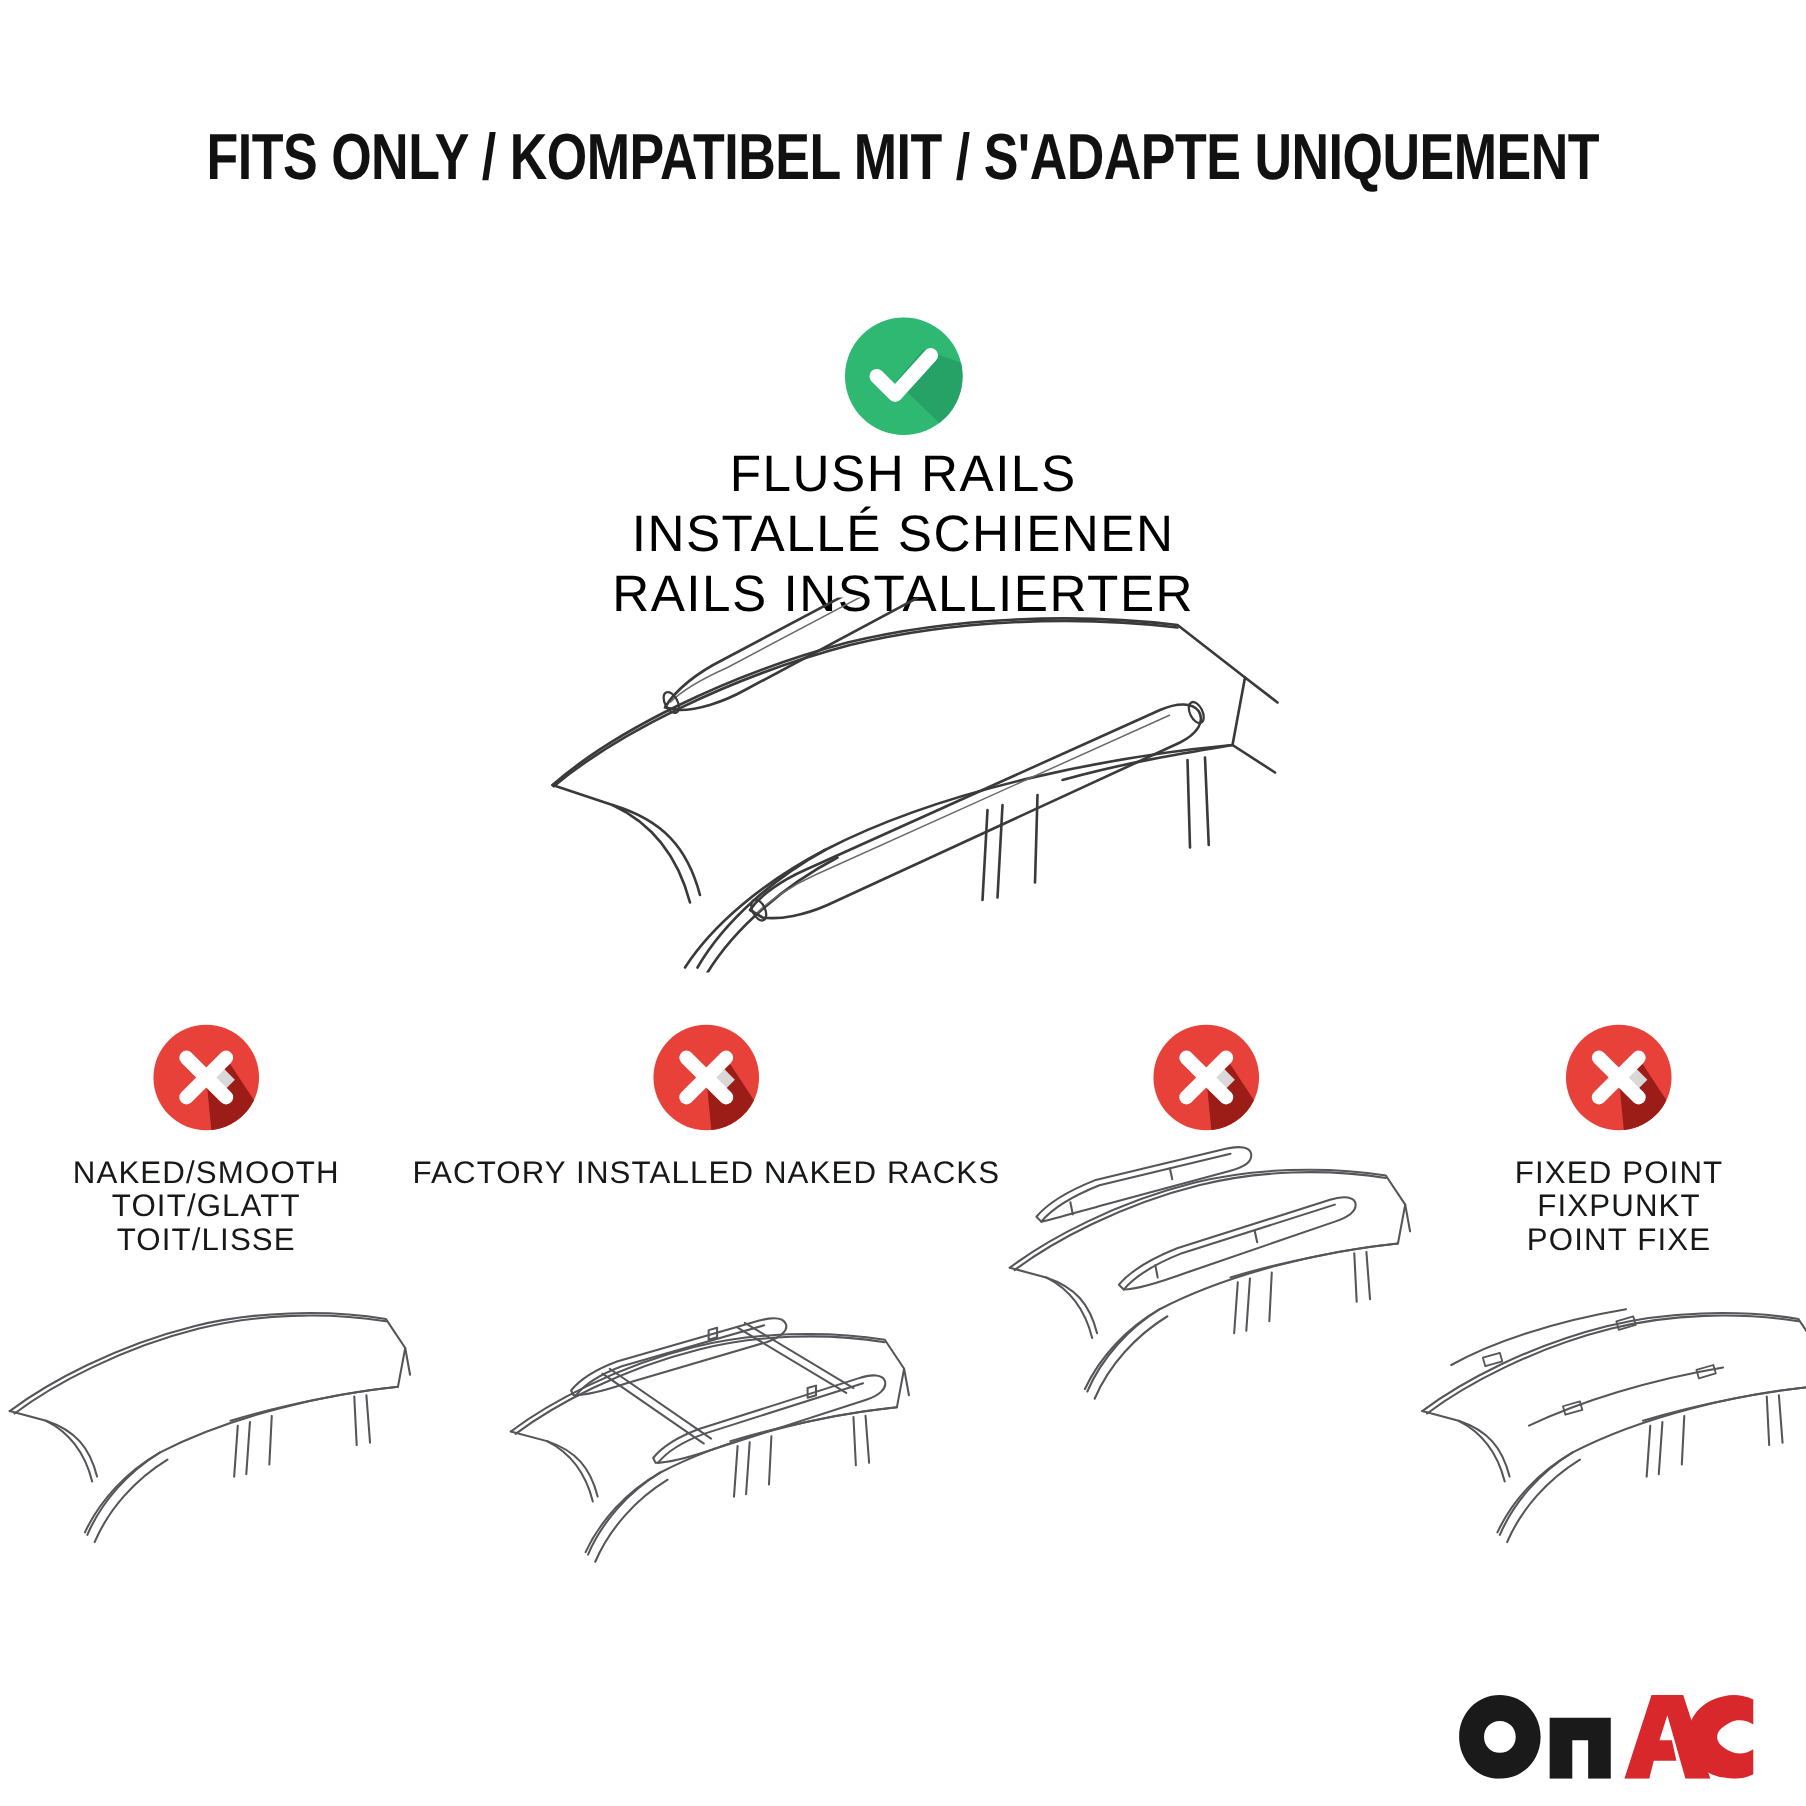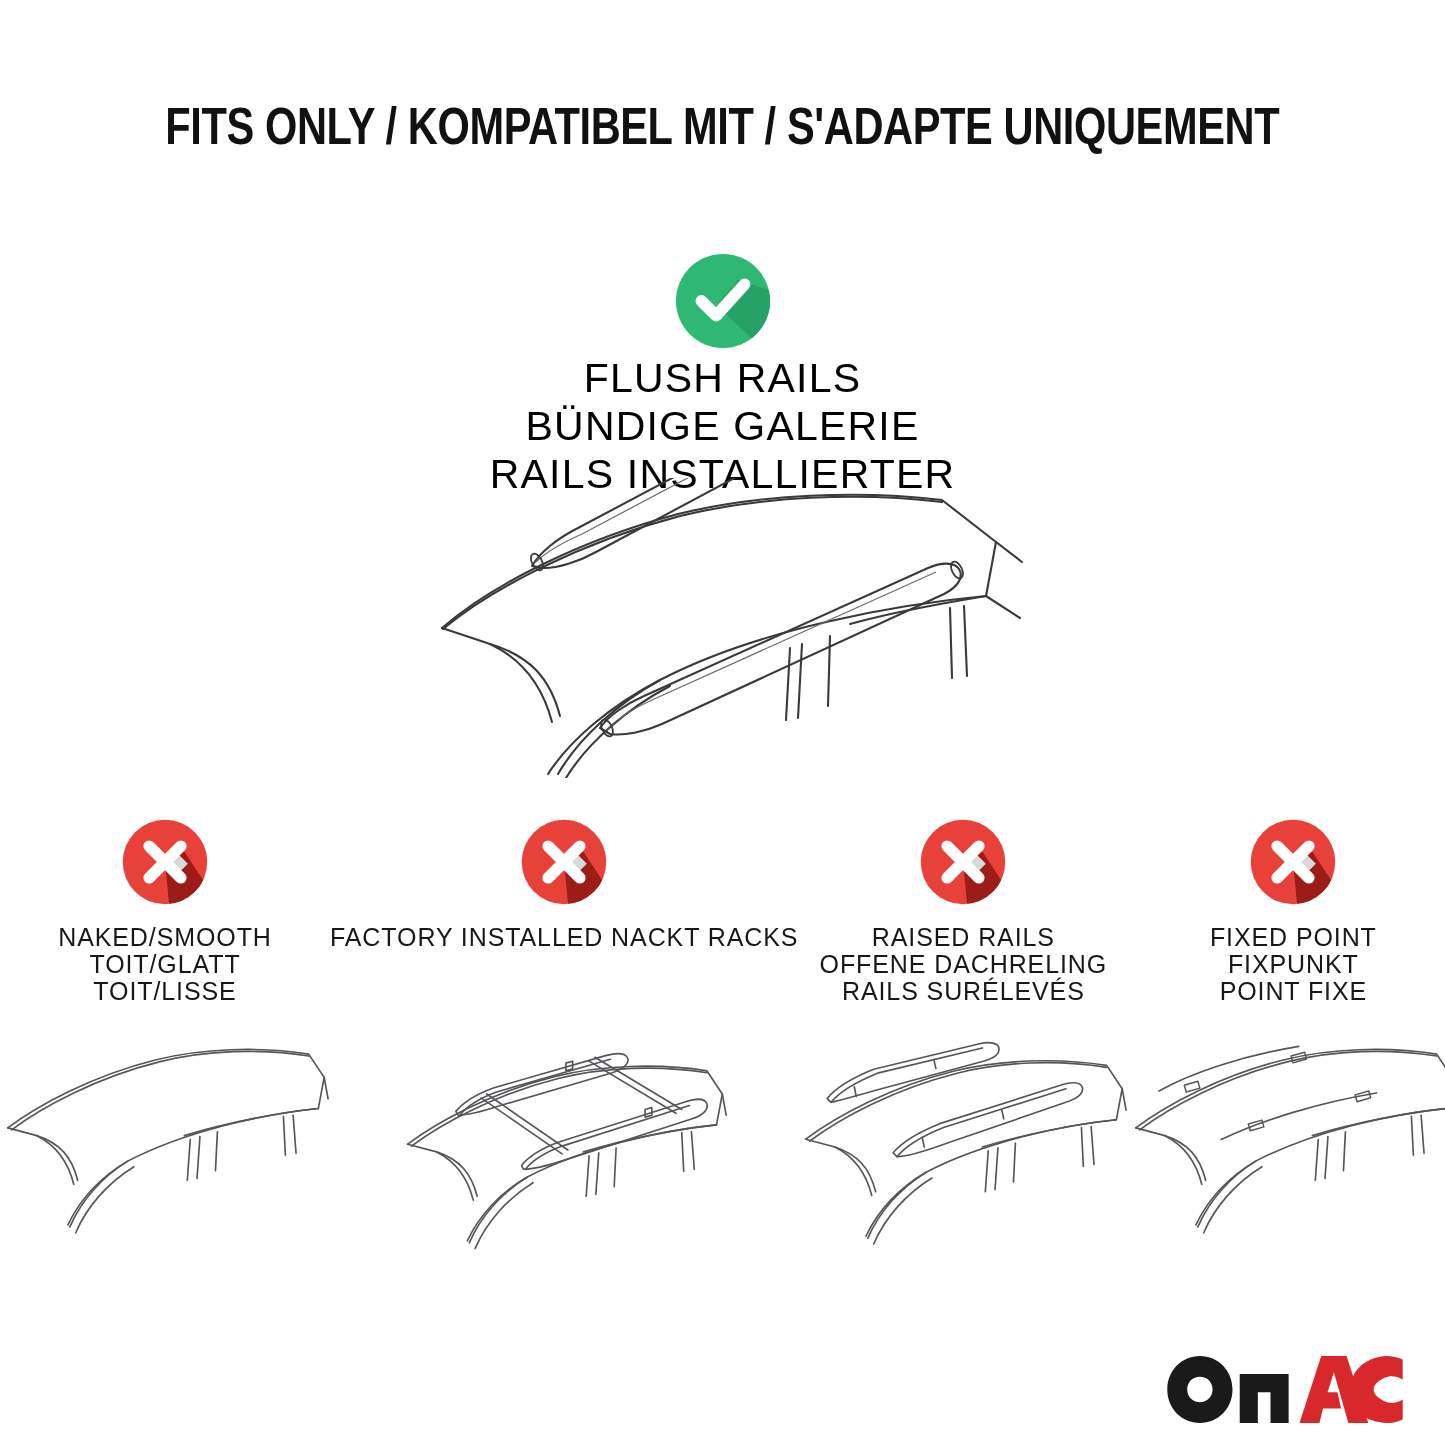--- a/index.html
+++ b/index.html
@@ -140,21 +140,21 @@
       <circle cx="50" cy="50" r="48" fill="#2eb872"></circle>
       <g clip-path="url(#gclip)">
         <polygon points="44,54 58,68 100,108 100,40 66,28" fill="#27a266"></polygon>
       </g>
       <path d="M28 50 L43 65 L72 33" fill="none" stroke="#ffffff" stroke-width="12" stroke-linecap="round" stroke-linejoin="round"></path>
     </svg>
   </span>
 
   <div class="good-labels">
     <span class="ln">FLUSH RAILS</span>
-    <span class="ln">BÜNDIGE GALERIE</span>
+    <span class="ln">INSTALLÉ SCHIENEN</span>
     <span class="ln">RAILS INSTALLIERTER</span>
   </div>
 </div>
 
 <div class="hero-art">
   <svg viewBox="0 0 600 300" width="600" height="300" aria-hidden="true">
     <g fill="none" stroke="#3a3a3a" stroke-width="2.1" stroke-linecap="round" stroke-linejoin="round">
 
       <path d="M12 150 C 60 108, 150 62, 248 36 C 330 16, 430 12, 512 22
                L 566 64 L 556 118 C 470 126, 330 150, 230 202
@@ -274,21 +274,21 @@
           <polygon points="50,50 64,64 76,52 60,36" fill="#d8d8d8"></polygon>
         </g>
         <g stroke="#ffffff" stroke-width="13" stroke-linecap="round">
           <line x1="32" y1="32" x2="68" y2="68"></line>
           <line x1="68" y1="32" x2="32" y2="68"></line>
         </g>
       </svg>
     </span>
 
     <div class="col-labels">
-      <span class="ln">FACTORY INSTALLED NACKT RACKS</span>
+      <span class="ln">FACTORY INSTALLED NAKED RACKS</span>
     </div>
 
     <div class="col-art">
       <svg viewBox="0 0 340 230" width="330" height="222" aria-hidden="true">
         <g fill="none" stroke="#55555a" stroke-width="1.7" stroke-linecap="round" stroke-linejoin="round">
 
           <path d="M8 110 C 40 86, 96 56, 160 40 C 208 28, 268 26, 318 34
                    L 334 58 L 328 90 C 268 96, 190 114, 132 144
                    C 104 160, 82 184, 70 210"></path>
           <path d="M8 110 L 38 118 C 62 126, 74 140, 80 164"></path>
@@ -338,25 +338,20 @@
           <polygon points="50,50 68,32 110,96 56,112" fill="#9c1d17"></polygon>
           <polygon points="50,50 64,64 76,52 60,36" fill="#d8d8d8"></polygon>
         </g>
         <g stroke="#ffffff" stroke-width="13" stroke-linecap="round">
           <line x1="32" y1="32" x2="68" y2="68"></line>
           <line x1="68" y1="32" x2="32" y2="68"></line>
         </g>
       </svg>
     </span>
 
-    <div class="col-labels">
-      <span class="ln">RAISED RAILS</span>
-      <span class="ln">OFFENE DACHRELING</span>
-      <span class="ln">RAILS SURÉLEVÉS</span>
-    </div>
 
     <div class="col-art">
       <svg viewBox="0 0 340 220" width="330" height="214" aria-hidden="true">
         <g fill="none" stroke="#55555a" stroke-width="1.7" stroke-linecap="round" stroke-linejoin="round">
           <path d="M8 104 C 40 80, 96 50, 160 34 C 208 22, 268 20, 318 28
                    L 334 52 L 328 84 C 268 90, 190 108, 132 138
                    C 104 154, 82 178, 70 204"></path>
           <path d="M8 104 L 38 112 C 62 120, 74 134, 80 158"></path>
           <path d="M38 112 C 58 122, 70 138, 76 162"></path>
           <path d="M12 106 C 44 82, 100 52, 164 36 C 212 24, 268 22, 318 30"></path>

